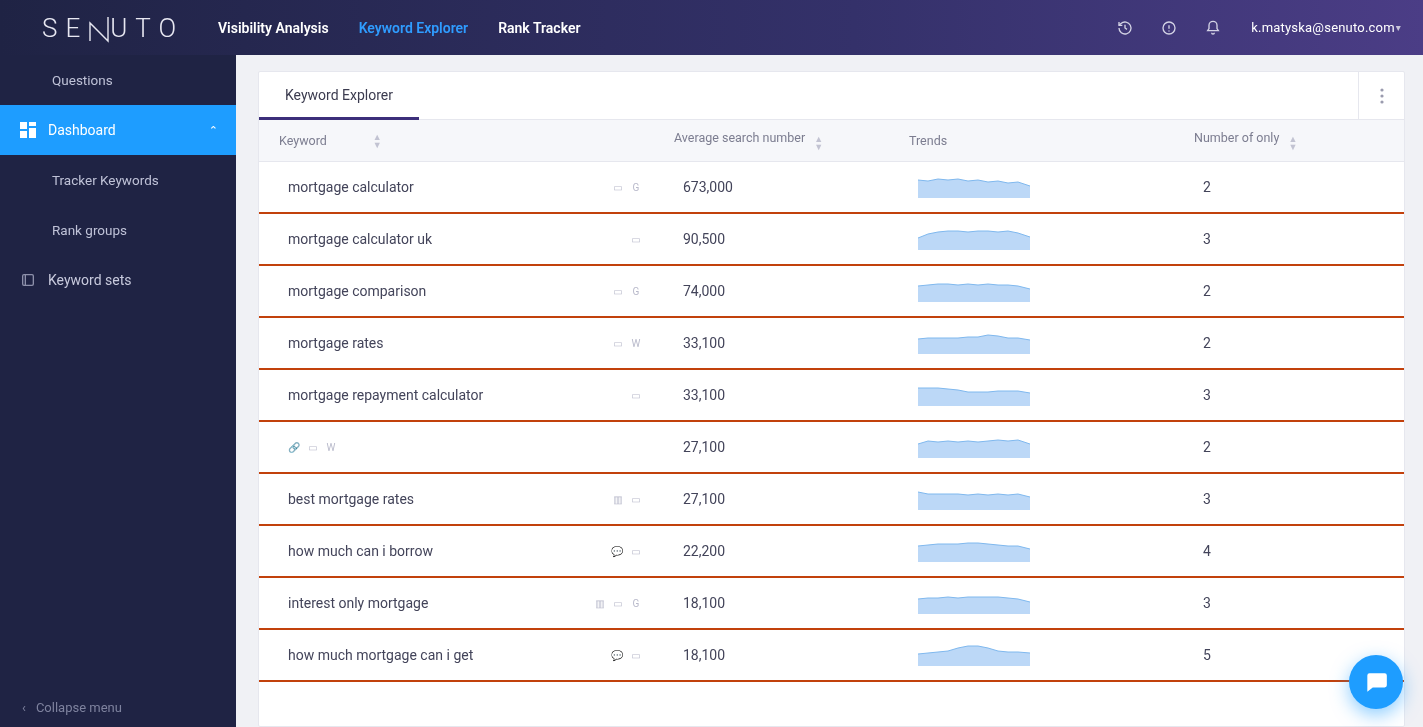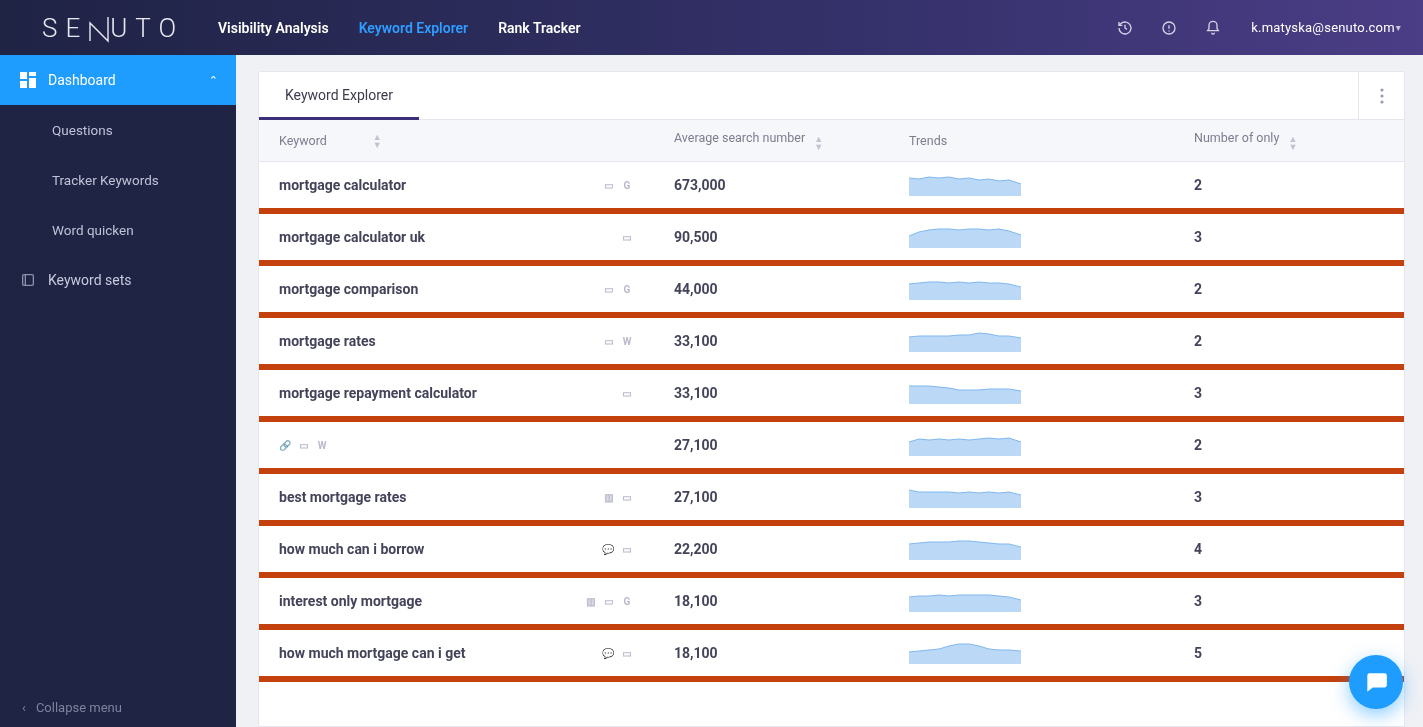--- a/index.html
+++ b/index.html
@@ -141,25 +141,24 @@
   .col-srch  { flex: 0 0 235px;}
   .col-trend { flex: 0 0 285px;}
   .col-words { flex: 1; }
 
   .sort-arrows { margin-left: 6px; font-size: 9px; line-height: 8px; color:#c2c3d2; display:inline-flex; flex-direction:column;}
 
   .tbody { overflow-y: auto; }
   .row {
     display:flex; align-items:center;
     height: 52px;
-    padding: 0 20px;
-    border-bottom: 6px solid #c2410c;
+    padding: 0 29px;
+    border-bottom: 2px solid #c2410c;
     font-size: 14px;
     color:#43445a;
-    font-weight:bold;
   }
   .row .kw-text { flex:1; }
   .kw-icons { display:flex; gap:4px; align-items:center; padding-right: 40px;}
   .mini-ico {
     font-size: 10px; color:#b9bacb;
     width: 14px; text-align:center;
   }
 
   .spark {
     width: 112px; height: 24px;
@@ -225,35 +224,35 @@
 
   <div class="user-menu">
     <span>k.matyska@senuto.com</span>
     <span class="chev">▾</span>
   </div>
 </div>
 
 <div class="shell">
 
   <div class="sidebar">
+    <div class="side-item sub">Questions</div>
     <div class="side-item active">
       <span class="icon-slot">
         <svg width="16" height="16" viewBox="0 0 16 16">
             <rect x="0" y="0" width="7" height="7" fill="#fff"></rect>
             <rect x="9" y="0" width="7" height="4" fill="#fff"></rect>
             <rect x="0" y="9" width="7" height="7" fill="#fff"></rect>
             <rect x="9" y="6" width="7" height="10" fill="#fff"></rect>
           </svg>
       </span>
       <span class="label">Dashboard</span>
       <span class="caret">⌃</span>
     </div>
-    <div class="side-item sub">Questions</div>
     <div class="side-item sub">Tracker Keywords</div>
-    <div class="side-item sub">Word quicken</div>
+    <div class="side-item sub">Rank groups</div>
 
     <div class="side-item section">
       <span class="icon-slot">
         <svg width="16" height="16" viewBox="0 0 24 24" fill="none" stroke="#8d90aa" stroke-width="2">
             <rect x="4" y="4" width="16" height="16" rx="2"></rect>
             <path d="M8 4v16"></path>
           </svg>
       </span>
       <span class="label">Keyword sets</span>
     </div>
@@ -337,21 +336,21 @@
             <div class="col-words">3</div>
           </div>
           <div class="row">
             <div class="col-kw">
               <span class="kw-text">mortgage comparison</span>
               <span class="kw-icons">
                 <span class="mini-ico">▭</span>
                 <span class="mini-ico">G</span>
               </span>
             </div>
-            <div class="col-srch">44,000</div>
+            <div class="col-srch">74,000</div>
             <div class="col-trend"><svg class="spark" viewBox="0 0 112 24">
                 <path class="fill" d="M0,8 L10,7 L20,6 L30,6 L40,7 L50,6 L60,7 L70,6 L80,7 L90,7 L100,8 L112,11 L112,24 L0,24 Z"></path>
                 <path class="line" d="M0,8 L10,7 L20,6 L30,6 L40,7 L50,6 L60,7 L70,6 L80,7 L90,7 L100,8 L112,11"></path>
               </svg></div>
             <div class="col-words">2</div>
           </div>
           <div class="row">
             <div class="col-kw">
               <span class="kw-text">mortgage rates</span>
               <span class="kw-icons">

